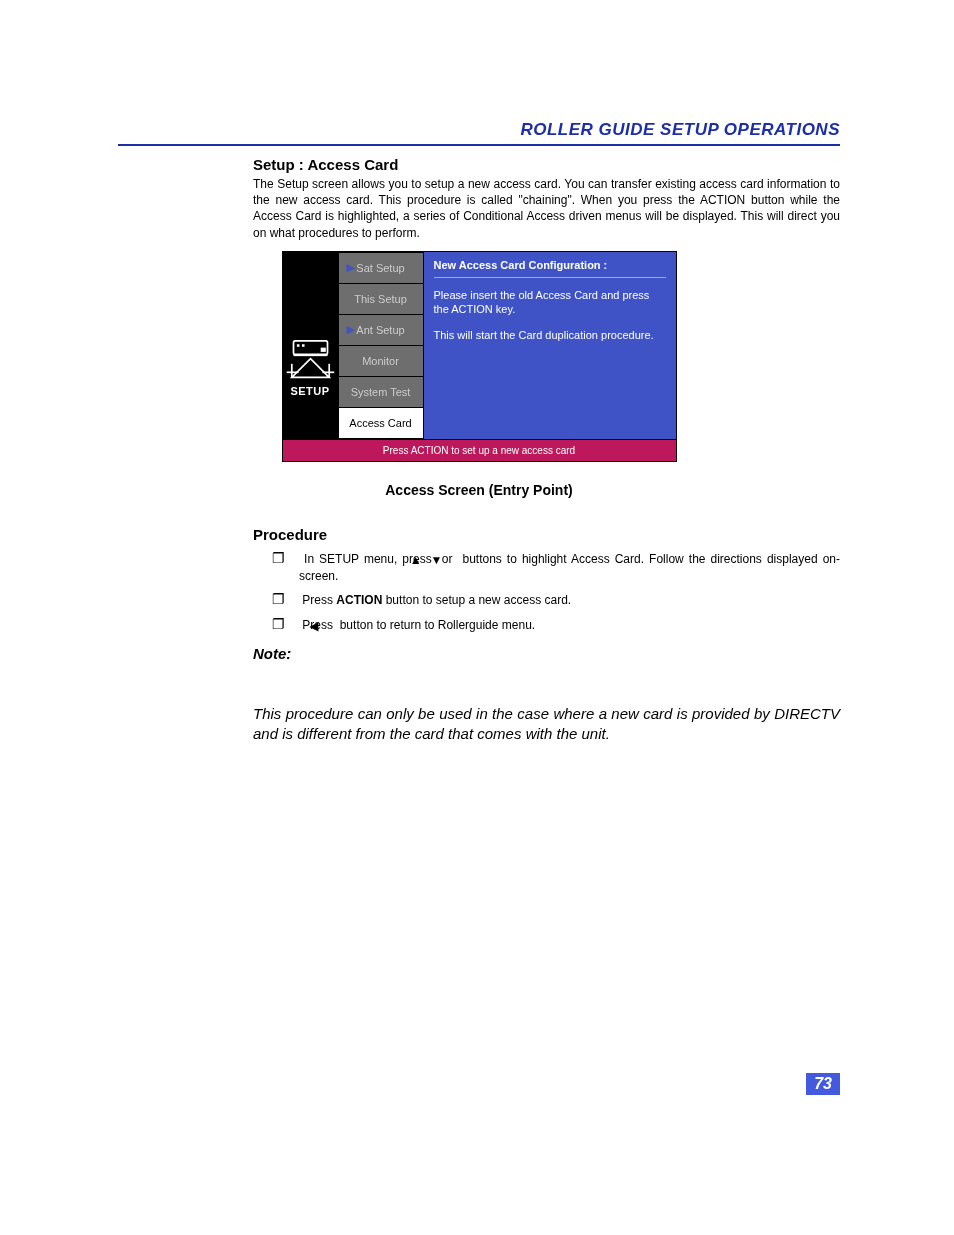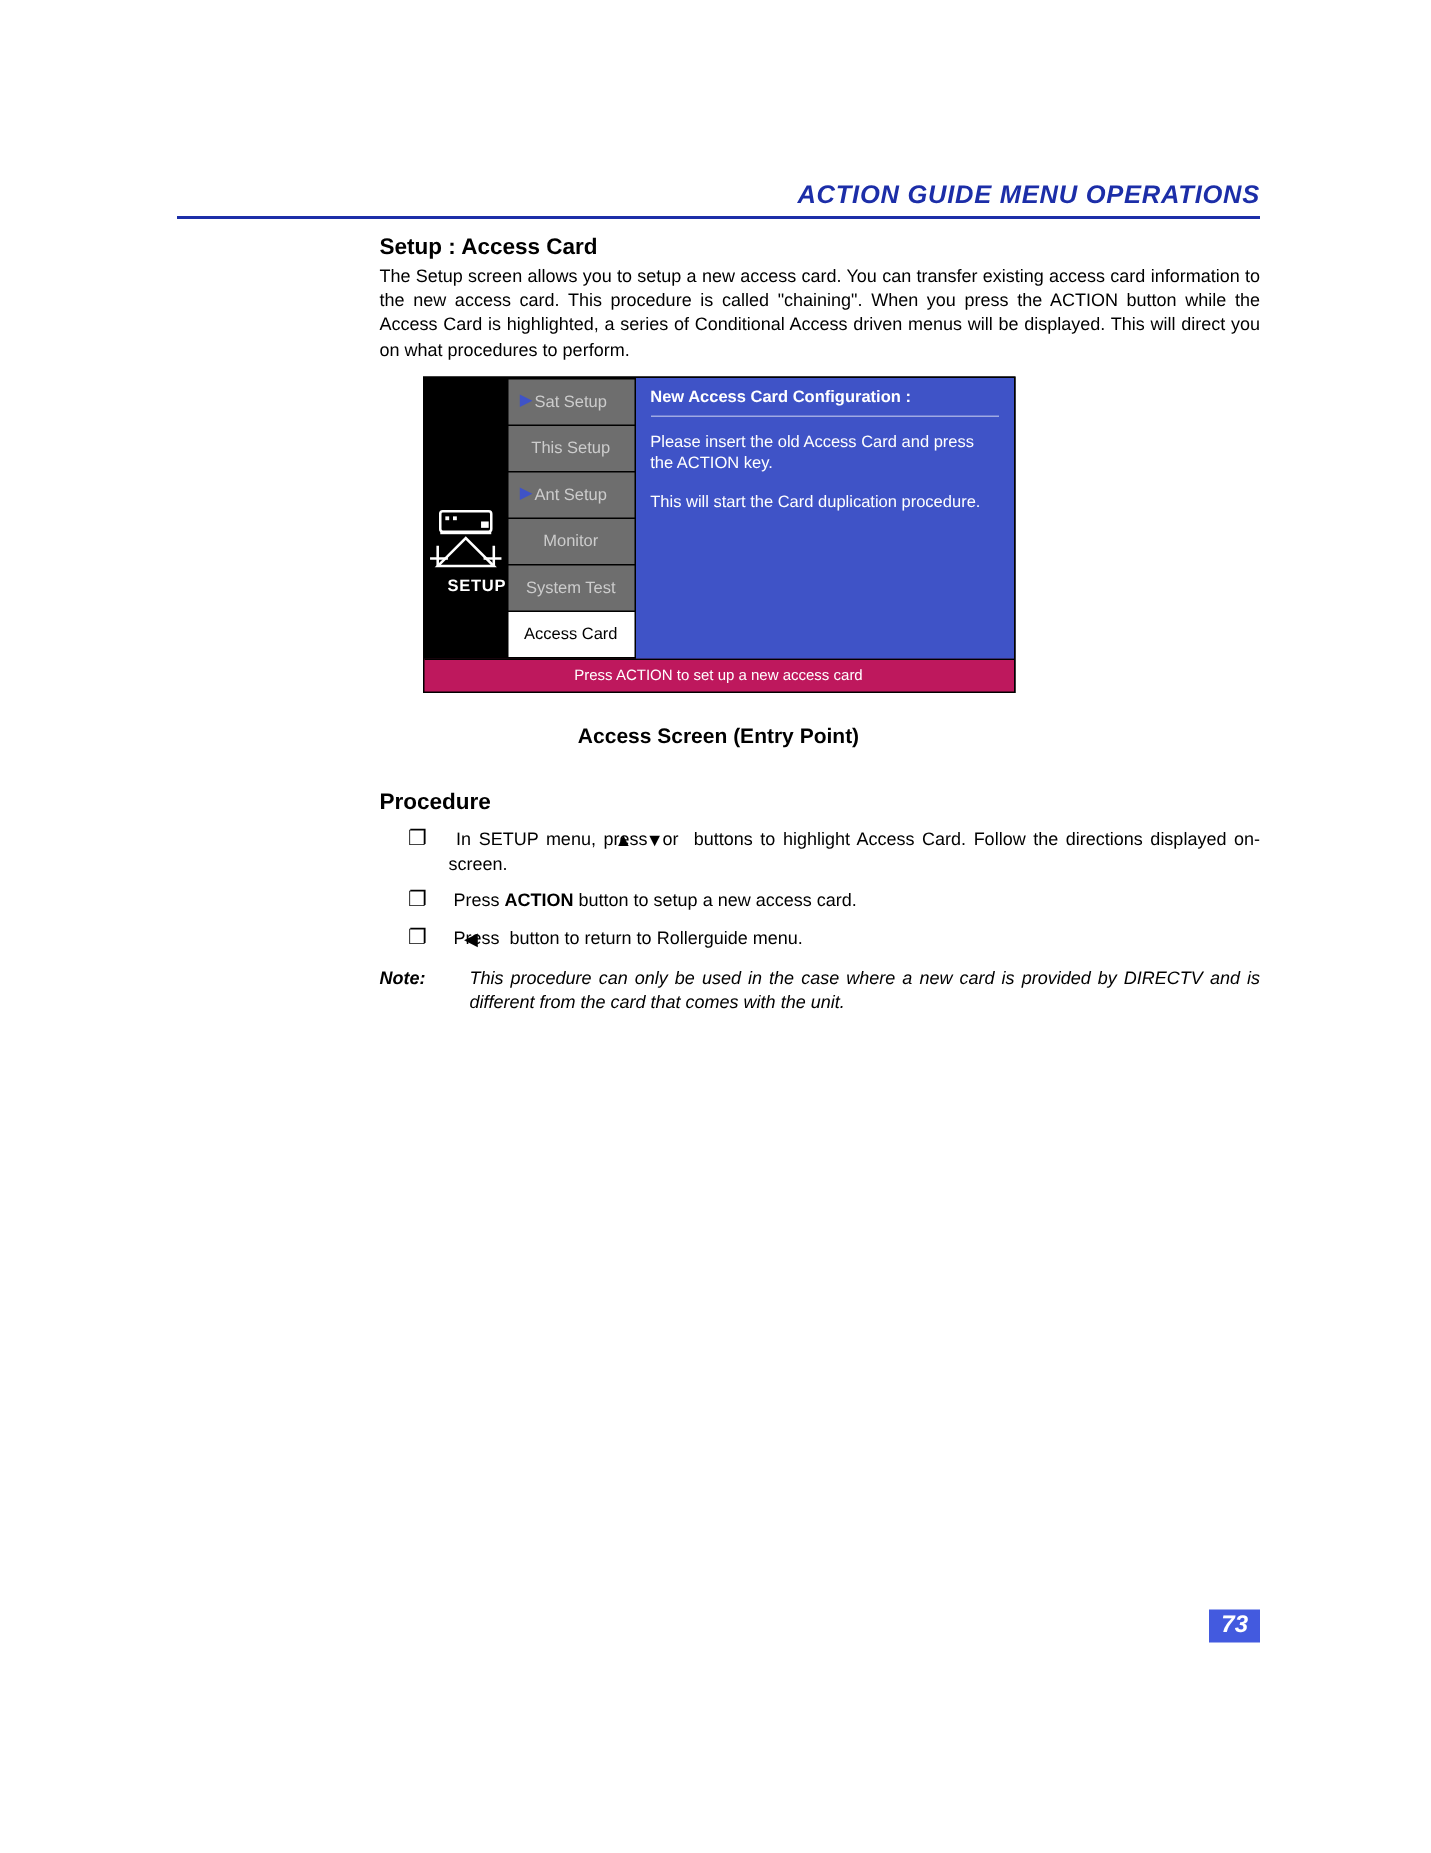--- a/index.html
+++ b/index.html
@@ -64,21 +64,21 @@
     top: 88px;
     left: 2px;
     right: 2px;
   }
   .setup-icon svg { width: 100%; height: auto; display: block; }
   .setup-label {
     position: absolute;
     top: 133px;
     left: 0;
     right: 0;
-    text-align: right;
+    text-align: center;
     color: #fff;
     font-family: "Arial Black", Arial, sans-serif;
     font-size: 11px;
     font-weight: 900;
     letter-spacing: 0.5px;
     font-stretch: expanded;
   }
   .menu-col {
     width: 86px;
     background: #000;
@@ -159,24 +159,25 @@
   .proc-list li::before {
     content: "❐";
     display: inline-block;
     width: 27px;
     text-indent: 0;
     font-size: 14px;
   }
   .tri { display: inline-block; vertical-align: -1px; }
   .note {
     margin: 6px 0 0 135px;
-    font-size: 12px;
+    font-size: 15px;
     line-height: 1.35;
     display: flex;
     text-align: justify;
+    flex-direction: column;
   }
   .note .label {
     font-style: italic;
     font-weight: bold;
     flex: 0 0 60px;
   }
   .note .ntext {
     font-style: italic;
     flex: 1;
   }
@@ -191,21 +192,21 @@
     font-size: 16px;
     padding: 2px 8px;
   }
 </style>
 </head>
 <body>
 
 <div class="page">
 
   <div class="top-header">
-    <span>ACTION GUIDE MENU OPERATIONS</span>
+    <span>ROLLER GUIDE SETUP OPERATIONS</span>
   </div>
 
   <div class="section-title">Setup : Access Card</div>
   <p class="body-text">The Setup screen allows you to setup a new access card. You can transfer existing access card information to the new access card. This procedure is called "chaining". When you press the ACTION button while the Access Card is highlighted, a series of Conditional Access driven menus will be displayed. This will direct you on what procedures to perform.</p>
 
   <div class="figure-wrap">
     <div class="figure">
       <div class="figure-top">
         <div class="figure-left">
           <div class="setup-icon">

